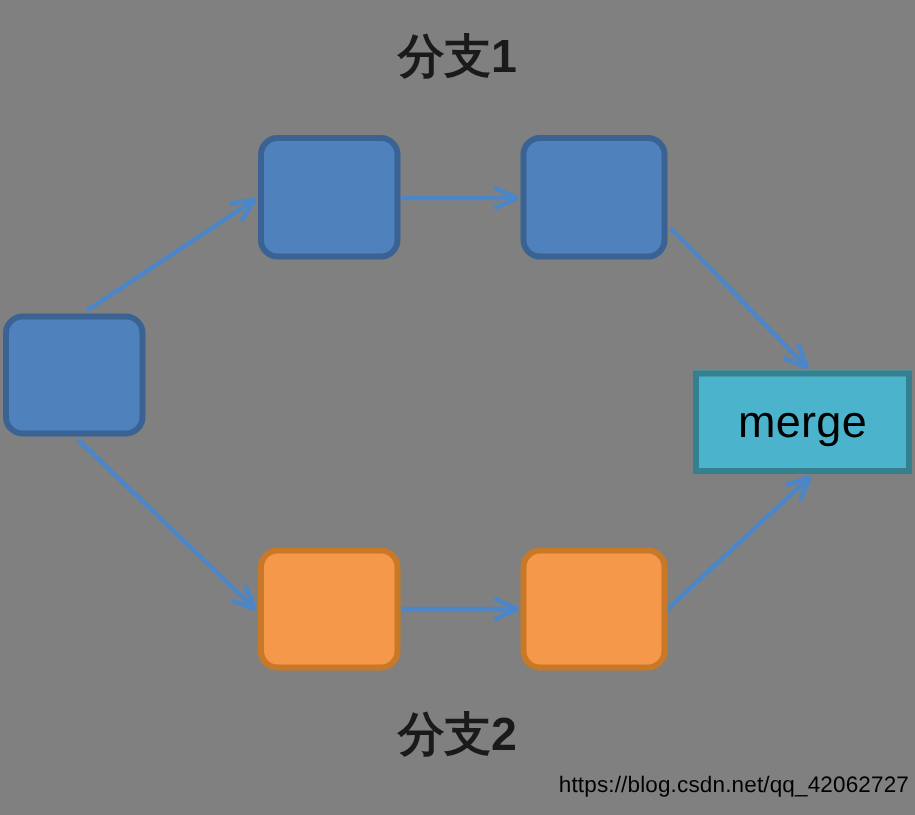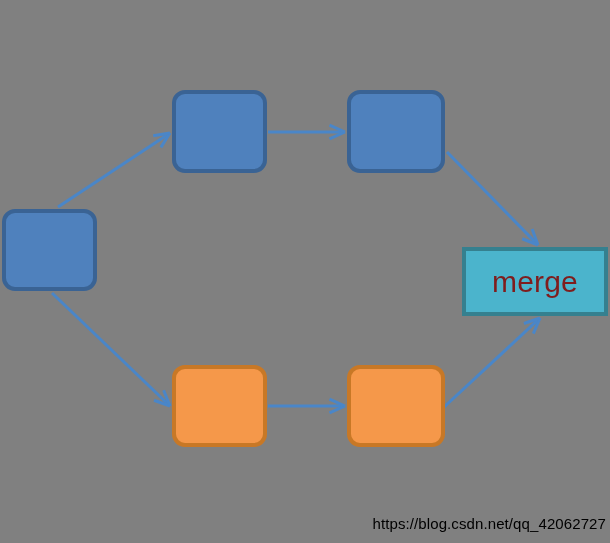--- a/index.html
+++ b/index.html
@@ -45,21 +45,21 @@
     border: 4px solid #C87826;
     border-radius: 13px;
   }
   .node-merge {
     background: #4BB4CC;
     border: 4px solid #35808F;
     border-radius: 0;
   }
   .merge-text {
     font-size: 30px;
-    color: #7f1d1d;
+    color: #000000;
     line-height: 1;
     letter-spacing: 0.2px;
   }
   .caption {
     position: absolute;
     width: 100%;
     left: 0;
     text-align: center;
     color: #1a1a1a;
     font-size: 31px;
@@ -75,20 +75,21 @@
     font-size: 15px;
     color: #000000;
     letter-spacing: 0.1px;
   }
 </style>
 </head>
 <body>
 
 <div id="canvas">
 
+  <div class="caption" id="caption-top">分支1</div>
 
   <svg id="arrow-layer" viewBox="0 0 610 543" xmlns="http://www.w3.org/2000/svg">
       <g>
         <line x1="58" y1="207" x2="166.6626587173548" y2="135.20502906174772" stroke="#4A86C8" stroke-width="3" stroke-linecap="butt"></line>
         <line x1="170" y1="133" x2="160.87029549448616" y2="147.3404496317933" stroke="#4A86C8" stroke-width="3" stroke-linecap="butt"></line>
         <line x1="170" y1="133" x2="153.2277444760501" y2="135.77334538767386" stroke="#4A86C8" stroke-width="3" stroke-linecap="butt"></line>
       </g>
       <g>
         <line x1="268" y1="132" x2="341" y2="132" stroke="#4A86C8" stroke-width="3" stroke-linecap="butt"></line>
         <line x1="345" y1="132" x2="329.4774880146908" y2="138.9319277020127" stroke="#4A86C8" stroke-width="3" stroke-linecap="butt"></line>
@@ -120,16 +121,17 @@
       <div class="node node-blue" style="left: 2px; top: 209px; width: 95px; height: 82px;"></div>
       <div class="node node-blue" style="left: 172px; top: 90px; width: 95px; height: 83px;"></div>
       <div class="node node-blue" style="left: 347px; top: 90px; width: 98px; height: 83px;"></div>
       <div class="node node-orange" style="left: 172px; top: 365px; width: 95px; height: 82px;"></div>
       <div class="node node-orange" style="left: 347px; top: 365px; width: 98px; height: 82px;"></div>
       <div class="node node-merge" style="left: 462px; top: 247px; width: 146px; height: 69px;">
         <span class="merge-text">merge</span>
       </div>
     </div>
 
+  <div class="caption" id="caption-bottom">分支2</div>
 
   <div id="watermark">https://blog.csdn.net/qq_42062727</div>
 
 </div>
 
 </body></html>

